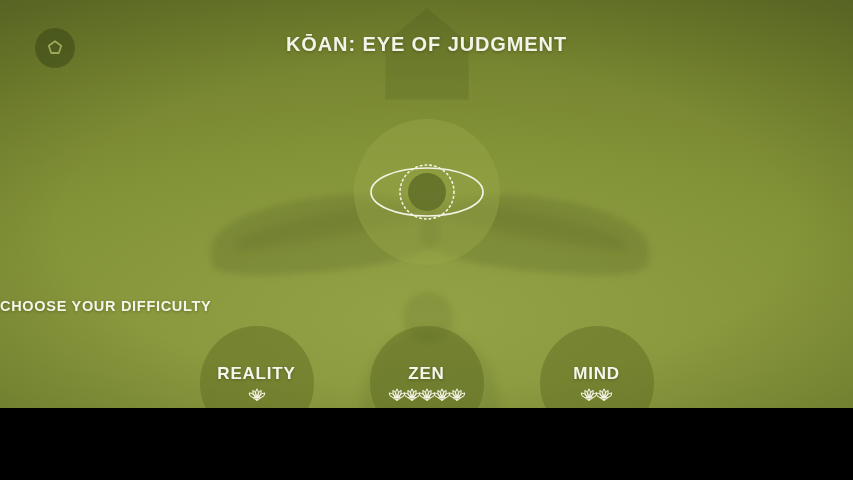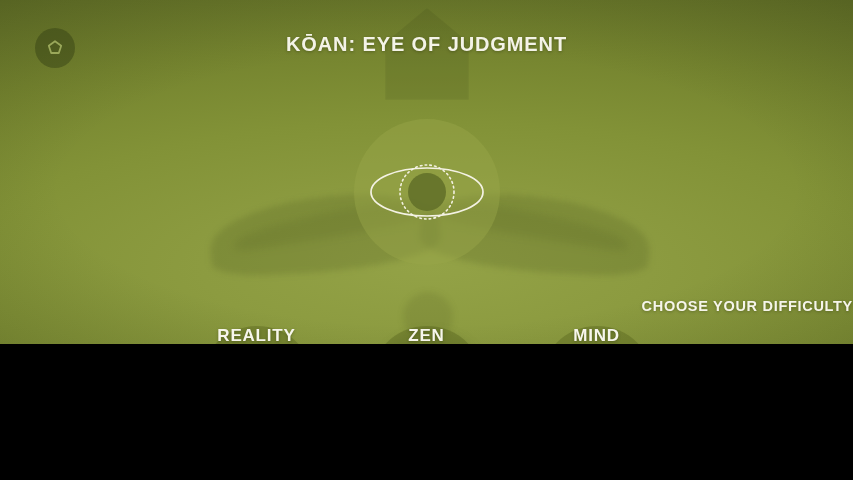--- a/index.html
+++ b/index.html
@@ -7,21 +7,21 @@
     padding: 0;
     background: #000;
   }
   body {
     font-family: "Liberation Sans", sans-serif;
   }
 
   #screen {
     position: relative;
     width: 853px;
-    height: 344px;
+    height: 408px;
     overflow: hidden;
     background: radial-gradient(ellipse 120% 95% at 50% 78%,
                   #93a246 0%,
                   #8c9b40 22%,
                   #829237 45%,
                   #75842f 68%,
                   #68762a 88%,
                   #5f6d26 100%);
   }
 
@@ -158,21 +158,21 @@
     top: 50%;
     transform: translate(-50%, -50%);
   }
 
   
   #difficulty-prompt {
     position: absolute;
     left: 0;
     right: 0;
     top: 298px;
-    text-align: right;
+    text-align: left;
     color: #f6f5ea;
     font-size: 14.5px;
     font-weight: bold;
     letter-spacing: 0.7px;
     text-shadow: 0 1px 3px rgba(40,50,12,0.38);
   }
 
   
   #difficulty-row {
     position: absolute;
@@ -184,20 +184,21 @@
     gap: 56px;
   }
   .difficulty-button {
     width: 114px;
     height: 114px;
     border-radius: 50%;
     background: rgba(84, 97, 28, 0.40);
     display: flex;
     flex-direction: column;
     align-items: center;
+    justify-content: center;
     cursor: pointer;
   }
   .difficulty-label {
     color: #f7f6ec;
     font-size: 17px;
     font-weight: bold;
     letter-spacing: 0.8px;
     text-shadow: 0 1px 3px rgba(40,50,12,0.40);
     margin-bottom: 3px;
   }

